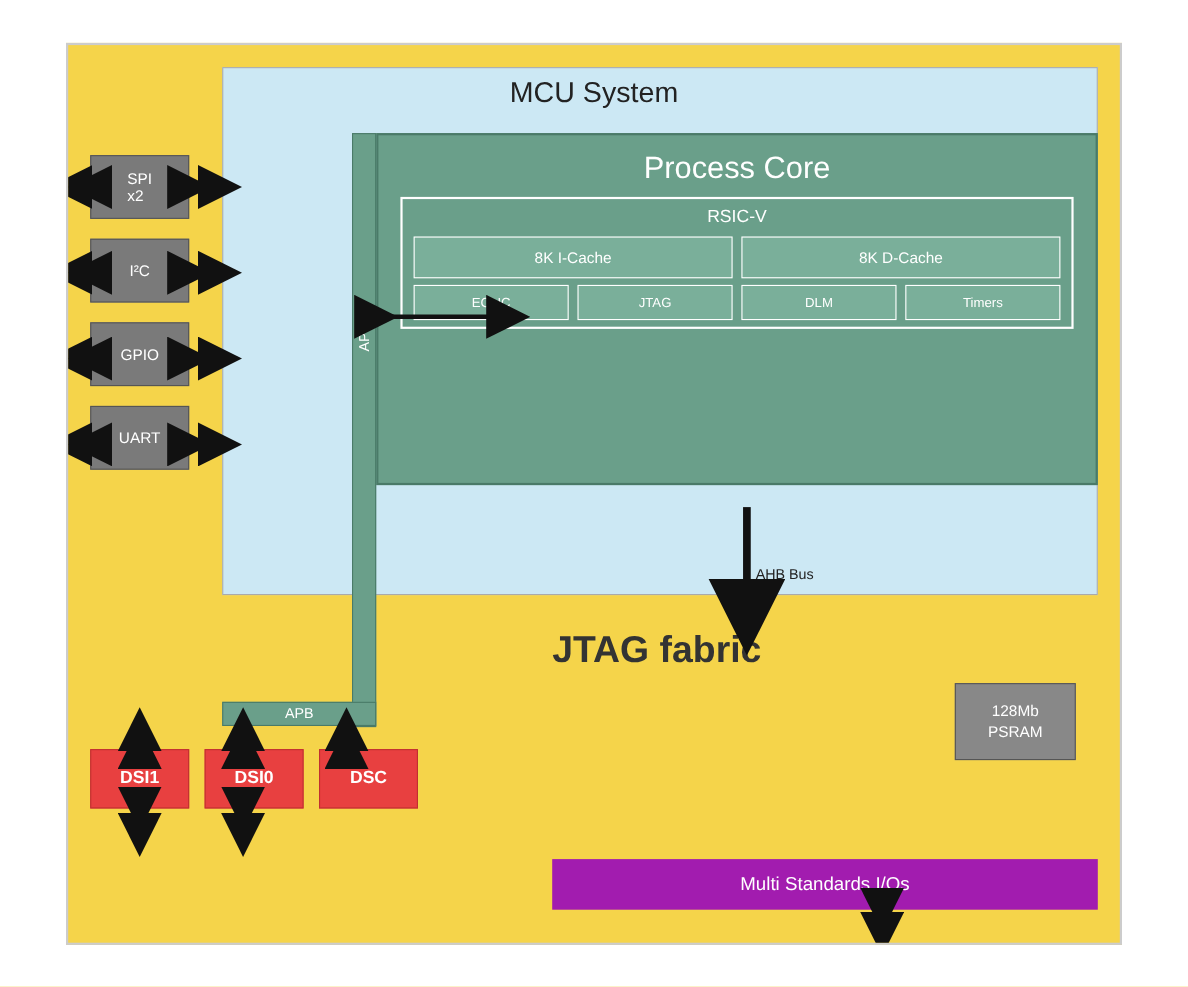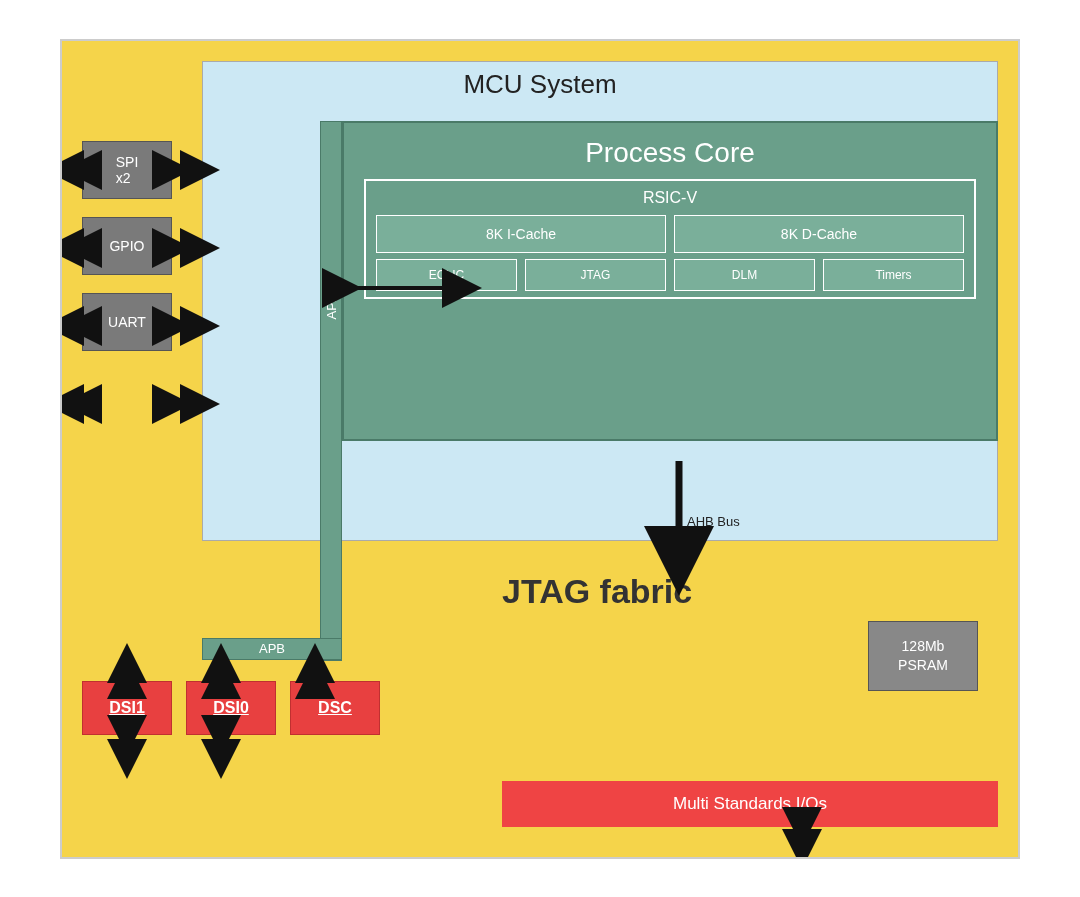--- a/index.html
+++ b/index.html
@@ -190,21 +190,20 @@
       width: 90px;
       height: 54px;
       background: #e84040;
       border: 1.5px solid #c03030;
       display: flex;
       align-items: center;
       justify-content: center;
       font-size: 16px;
       font-weight: bold;
       color: #fff;
-      text-decoration: underline;
     }
 
     
     .psram-box {
       position: absolute;
       top: 580px;
       right: 40px;
       width: 110px;
       height: 70px;
       background: #888;
@@ -218,21 +217,21 @@
       line-height: 1.3;
     }
 
     
     .multi-io-bar {
       position: absolute;
       bottom: 30px;
       left: 440px;
       right: 20px;
       height: 46px;
-      background: #ef4444;
+      background: #a21caf;
       display: flex;
       align-items: center;
       justify-content: center;
       font-size: 17px;
       color: #fff;
       font-weight: 500;
     }
 
     
     .fpga-label {
@@ -279,20 +278,21 @@
   </div>
 
   <div class="apb-bar"></div>
   <div class="apb-label-vert">APB</div>
 
   <div class="apb-bar-horiz"></div>
   <div class="apb-horiz-label">APB</div>
 
   <div class="periph-col">
     <div class="periph-box">SPI<br>x2</div>
+    <div class="periph-box">I²C</div>
     <div class="periph-box">GPIO</div>
     <div class="periph-box">UART</div>
   </div>
 
   <div class="dsi-row">
     <div class="dsi-box">DSI1</div>
     <div class="dsi-box">DSI0</div>
     <div class="dsi-box">DSC</div>
   </div>
 

